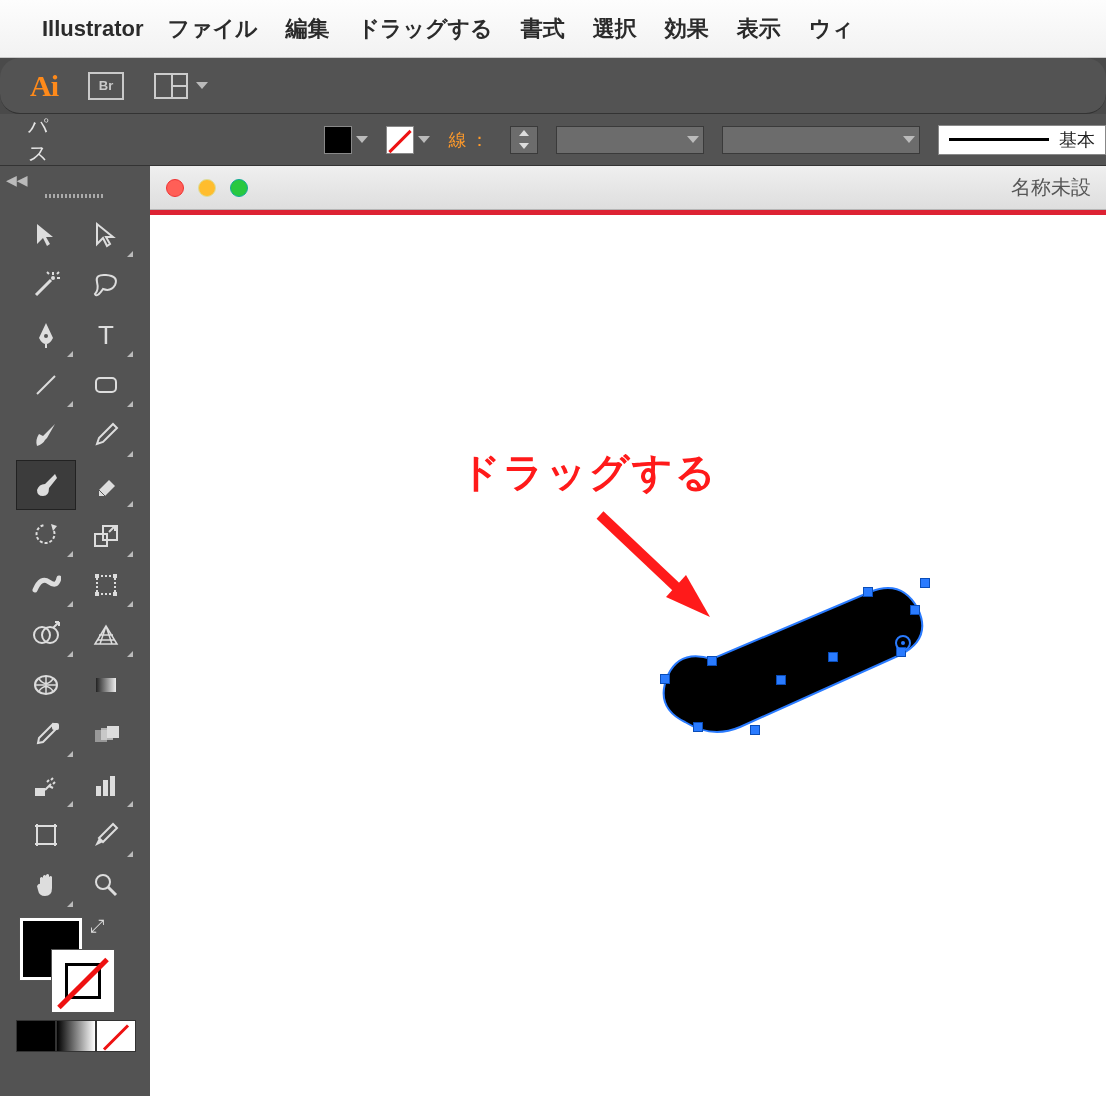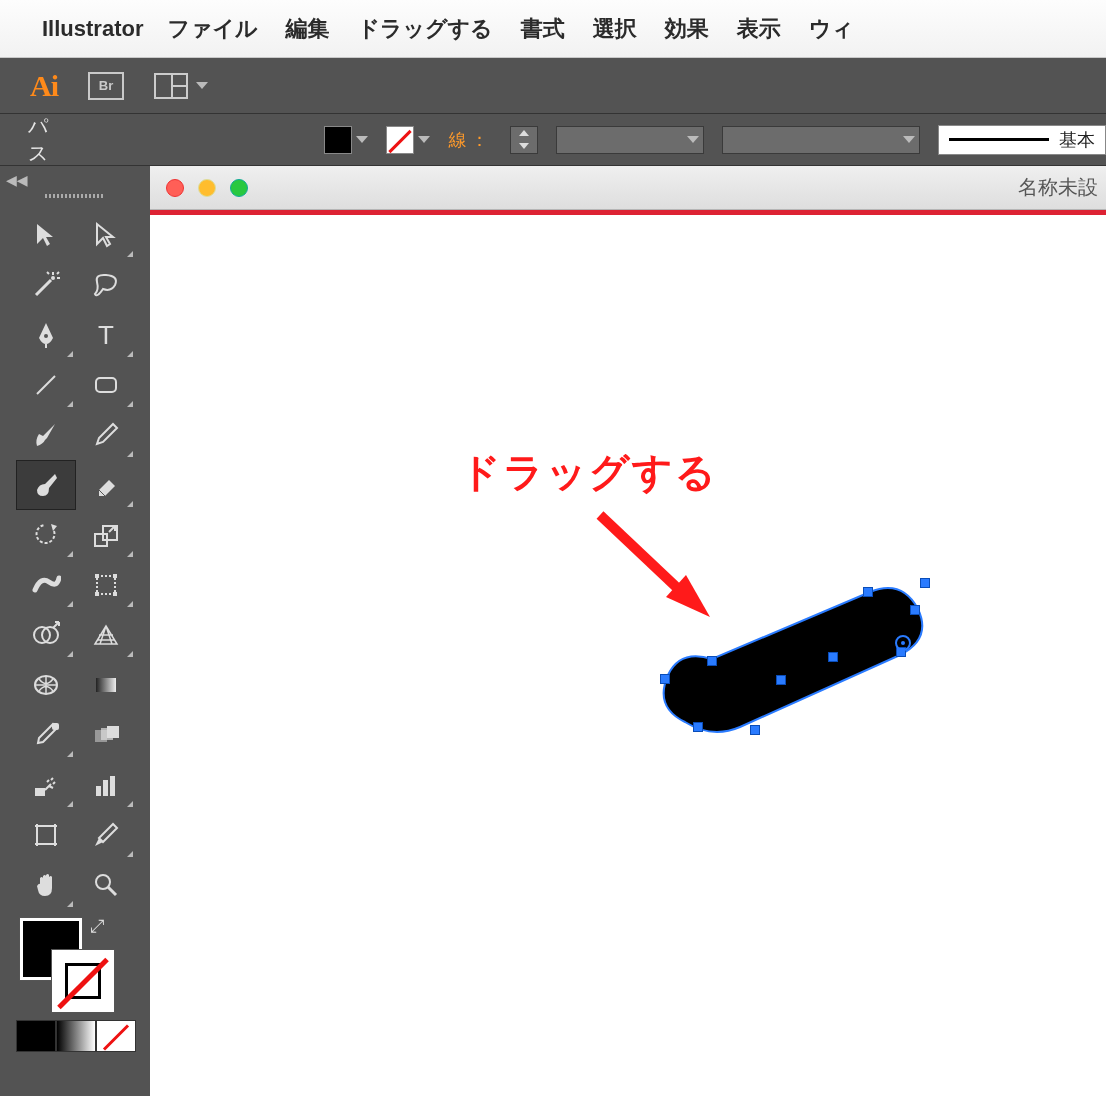--- a/index.html
+++ b/index.html
@@ -5,21 +5,21 @@
 * { margin: 0; padding: 0; box-sizing: border-box; font-family: "Hiragino Sans", "Helvetica Neue", Arial, sans-serif; }
 body { width: 1106px; height: 1096px; overflow: hidden; background: #4a4a4a; }
 
 
 .mac-menubar { height: 58px; background: linear-gradient(#fdfdfd,#f2f2f2); display: flex; align-items: center; padding: 0 16px; font-size: 22px; color: #2b2b2b; border-bottom: 1px solid #c9c9c9; }
 .mac-menubar .apple { margin-right: 26px; font-size: 24px; }
 .mac-menubar .appname { font-weight: 700; margin-right: 24px; }
 .mac-menubar .mitem { margin-right: 28px; cursor: default; font-weight: bold; }
 
 
-.app-topbar { height: 56px; background: #535353; display: flex; align-items: center; padding-left: 30px; gap: 30px; border-bottom: 1px solid #333; }
+.app-topbar { height: 56px; background: #535353; display: flex; align-items: center; padding-left: 30px; gap: 30px; border-bottom: 1px solid #333; border-radius: 20px; }
 .ai-logo { font-family: Georgia, serif; font-size: 30px; font-weight: 700; color: #ff8a1a; letter-spacing: -1px; }
 .br-box { width: 36px; height: 28px; border: 2px solid #c9c9c9; color: #c9c9c9; font-size: 13px; font-weight: 700; display: flex; align-items: center; justify-content: center; }
 .panel-btn { display: flex; align-items: center; gap: 4px; }
 .panel-svg { width: 34px; height: 26px; }
 
 
 .optionsbar { height: 52px; background: #535353; display: flex; align-items: center; padding-left: 28px; gap: 18px; border-bottom: 1px solid #333; }
 .optionsbar .label { color: #e6e6e6; font-size: 20px; }
 .swatch-btn { display: flex; align-items: center; }
 .swatch-fill { width: 28px; height: 28px; background: #000; border: 1px solid #888; }
@@ -61,21 +61,21 @@
 .mode-row .m2{ background:linear-gradient(90deg,#000,#fff); }
 .mode-row .m3{ background:#fff; position:relative;}
 .mode-row .m3::after{content:"";position:absolute;left:2px;right:2px;top:50%;border-top:3px solid #e11;transform:rotate(-45deg);}
 
 
 .docwin { flex:1; display:flex; flex-direction:column; background:#4a4a4a; }
 .win-title { height:44px; background:linear-gradient(#efefef,#dedede); display:flex; align-items:center; padding-left:16px; border-bottom:1px solid #b5b5b5; position:relative; }
 .traffic { display:flex; gap:14px; }
 .tl{ width:18px;height:18px;border-radius:50%; }
 .tl.r{background:#ff5f57;border:1px solid #e33;} .tl.y{background:#ffbd2e;border:1px solid #dd9;} .tl.g{background:#28c840;border:1px solid #1a9;}
-.win-title .title-text{ position:absolute; right:8px; font-size:20px; color:#555; }
+.win-title .title-text{ position:absolute; right:15px; font-size:20px; color:#555; }
 .redbar{ height:5px; background:#d23; }
 .canvas { flex:1; background:#fff; position:relative; overflow:hidden; }
 .annot { position:absolute; left:310px; top:230px; color:#ff1a1a; font-size:40px; font-weight:700; letter-spacing:2px; }
 .arrow { position:absolute; left:430px; top:290px; }
 .blob { position:absolute; left:490px; top:352px; }
 .anchor { width:10px; height:10px; background:#2a7bff; border:1px solid #0a4db8; position:absolute; }
 .target-ring{ position:absolute; width:16px;height:16px;border:2px solid #2a7bff;border-radius:50%; }
 .target-ring::after{content:"";position:absolute;left:4px;top:4px;width:4px;height:4px;background:#2a7bff;border-radius:50%;}
 </style>
 </head>

